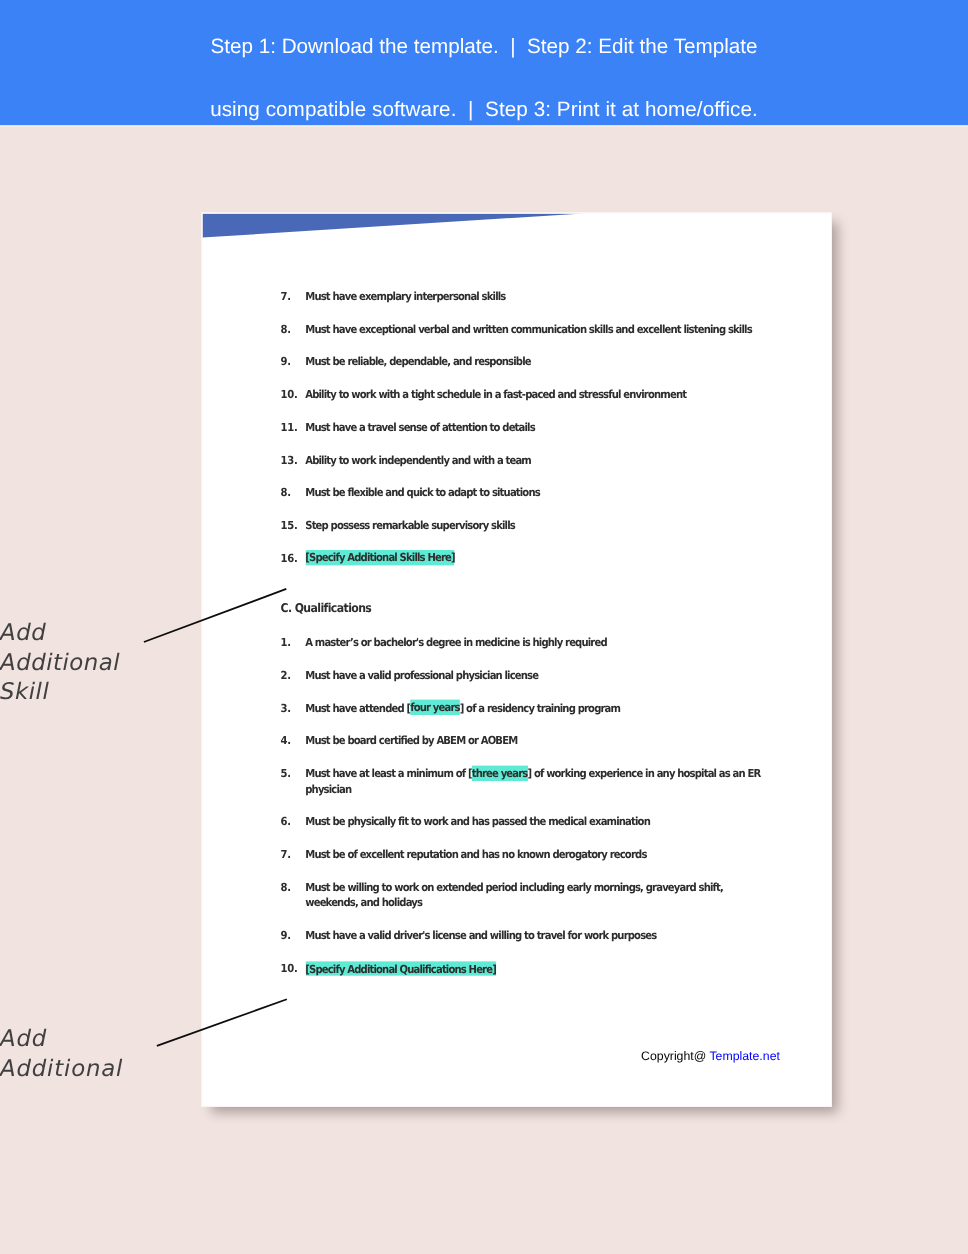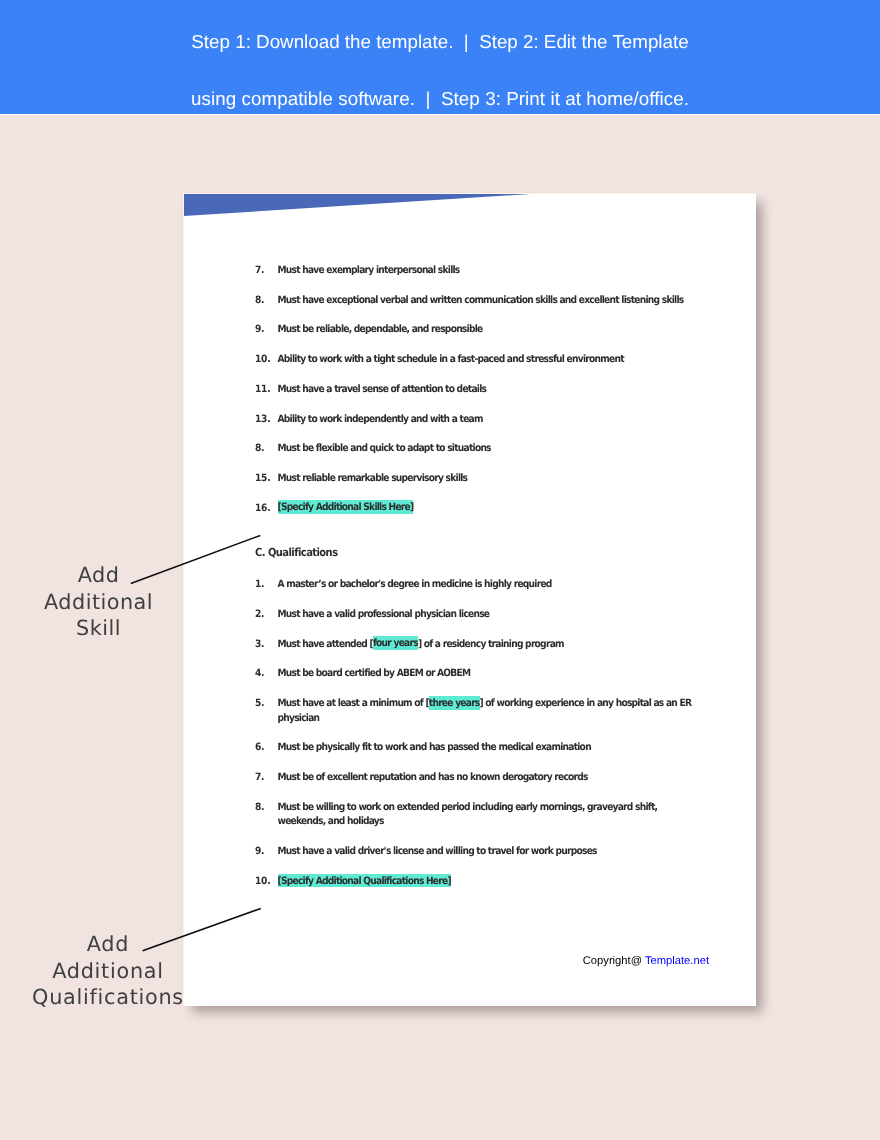--- a/index.html
+++ b/index.html
@@ -34,22 +34,22 @@
   #quals{padding-top:17.5px;}
   .hl{background:#5eead4;padding:2.2px 0 0.6px 0;}
 
   
   .copyright{position:absolute;left:0px;top:760px;width:525px;text-align:right;
              font-family:"Liberation Sans",sans-serif;font-weight:normal;font-size:11.2px;
              line-height:14px;color:#000;letter-spacing:0;}
   .copyright a{color:#0000ff;text-decoration:none;}
 
   
-  .anno{position:absolute;font-family:"DejaVu Sans",sans-serif;
-        font-size:20.8px;letter-spacing:0.45px;line-height:26.7px;color:#404040;text-align:center;}
+  .anno{position:absolute;font-family:"DejaVu Sans",sans-serif;font-style:italic;
+        font-size:20.8px;letter-spacing:0.45px;line-height:26.7px;color:#404040;}
   .anno1{left:0;top:562.2px;width:197px;}
   .anno2{left:0;top:930.5px;width:216px;letter-spacing:0.72px;}
   .anno div{white-space:nowrap;}
   .leader{position:absolute;overflow:visible;}
 </style>
 </head>
 <body>
 
 <div class="banner">
   <div class="banner-text">
@@ -68,21 +68,21 @@
 
   <div class="doc">
     <ol class="olist" id="skills">
         <li class="li"><span class="num">7.</span><span>Must have exemplary interpersonal skills</span></li>
         <li class="li"><span class="num">8.</span><span>Must have exceptional verbal and written communication skills and excellent listening skills</span></li>
         <li class="li"><span class="num">9.</span><span>Must be reliable, dependable, and responsible</span></li>
         <li class="li"><span class="num">10.</span><span>Ability to work with a tight schedule in a fast-paced and stressful environment</span></li>
         <li class="li"><span class="num">11.</span><span>Must have a travel sense of attention to details</span></li>
         <li class="li"><span class="num">13.</span><span>Ability to work independently and with a team</span></li>
         <li class="li"><span class="num">8.</span><span>Must be flexible and quick to adapt to situations</span></li>
-        <li class="li"><span class="num">15.</span><span>Must reliable remarkable supervisory skills</span></li>
+        <li class="li"><span class="num">15.</span><span>Step possess remarkable supervisory skills</span></li>
         <li class="li"><span class="num">16.</span><span><span class="hl">[Specify Additional Skills Here]</span></span></li>
       </ol>
     <div class="heading">C. Qualifications</div>
     <ol class="olist" id="quals">
         <li class="li"><span class="num">1.</span><span>A master’s or bachelor's degree in medicine is highly required</span></li>
         <li class="li"><span class="num">2.</span><span>Must have a valid professional physician license</span></li>
         <li class="li"><span class="num">3.</span><span>Must have attended [<span class="hl">four years</span>] of a residency training program</span></li>
         <li class="li"><span class="num">4.</span><span>Must be board certified by ABEM or AOBEM</span></li>
         <li class="li"><span class="num">5.</span><span>Must have at least a minimum of [<span class="hl">three years</span>] of working experience in any hospital as an ER physician</span></li>
         <li class="li"><span class="num">6.</span><span>Must be physically fit to work and has passed the medical examination</span></li>
@@ -99,19 +99,18 @@
 </div>
 
 <div class="anno anno1">
   <div>Add</div>
   <div>Additional</div>
   <div>Skill</div>
 </div>
 <div class="anno anno2">
   <div>Add</div>
   <div>Additional</div>
-  <div>Qualifications</div>
 </div>
 
 <svg class="leader" style="left:0;top:0;width:880px;height:1140px">
   <line x1="130.8" y1="583.6" x2="260.3" y2="535.4" stroke="#0d0d0d" stroke-width="1.6"></line>
   <line x1="142.6" y1="950.8" x2="260.8" y2="908.4" stroke="#0d0d0d" stroke-width="1.6"></line>
 </svg>
 
 </body></html>

